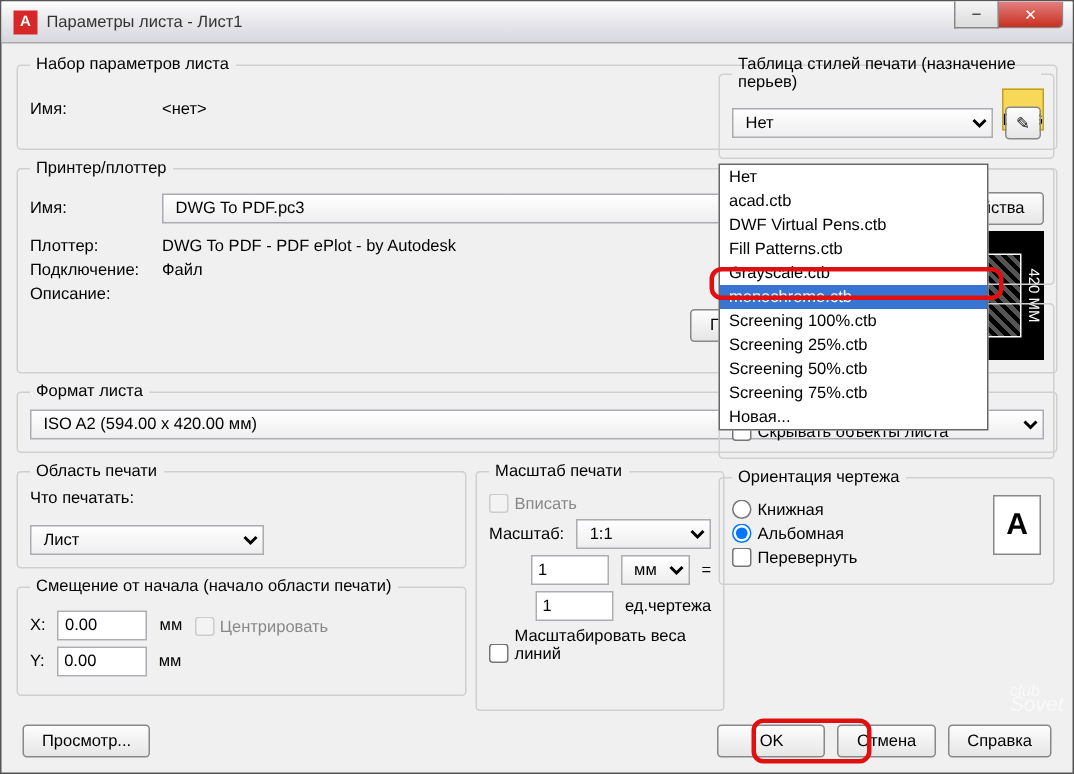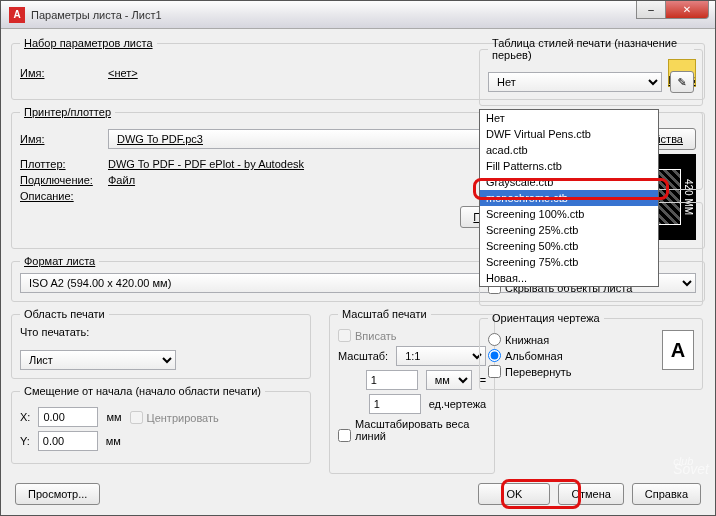--- a/index.html
+++ b/index.html
@@ -4,31 +4,31 @@
 <style>
 * { box-sizing: border-box; font-family: "Segoe UI", Tahoma, sans-serif; font-size: 11px; }
 body { margin: 0; padding: 0; background: #666; width: 716px; height: 516px; overflow: hidden; }
 .window { width: 716px; height: 516px; background: #f0f0f0; border: 1px solid #555; position: relative; }
 .titlebar { height: 28px; background: linear-gradient(to bottom, #fdfdfd, #e8e8ec, #d6d6de); display: flex; align-items: center; padding-left: 8px; border-bottom: 1px solid #aaa; }
 .titlebar-icon { width: 16px; height: 16px; background: #d62828; margin-right: 6px; display: flex; align-items: center; justify-content: center; color: #fff; font-size: 10px; font-weight: bold; }
 .title { color: #333; }
 .winctrl { position: absolute; right: 6px; top: 0; display: flex; }
 .winbtn { width: 30px; height: 18px; border: 1px solid #888; border-top: none; margin-left: -1px; display: flex; align-items: center; justify-content: center; background: linear-gradient(#f4f4f4,#dcdcdc); font-size: 10px; }
 .winbtn.close { background: linear-gradient(#e38080,#c83020); color: #fff; border-radius: 0 0 4px 0; width: 44px; }
-.content { padding: 8px 10px; position: relative; height: calc(100% - 28px); text-decoration: underline; }
+.content { padding: 8px 10px; position: relative; height: calc(100% - 28px); }
 fieldset { border: 1px solid #d0d0d0; border-radius: 3px; margin: 0 0 6px 0; padding: 6px 8px 8px 8px; }
 legend { padding: 0 4px; color: #000; }
 .row { display: flex; align-items: center; gap: 8px; margin: 4px 0; }
 label.lbl { width: 80px; }
 input[type=text], select { height: 20px; border: 1px solid #abadb3; background: #fff; padding: 0 4px; }
 select { background: linear-gradient(#fff,#eee); }
 button { height: 22px; border: 1px solid #888; background: linear-gradient(#fdfdfd,#e6e6e6); border-radius: 3px; padding: 0 12px; cursor: pointer; }
 .left-col { float: left; width: 300px; }
 .mid-col { float: left; width: 153px; margin-left: 6px; }
-.layout-2col { display: flex; gap: 12px; }
+.layout-2col { display: flex; gap: 0; }
 .preview { width: 110px; height: 86px; background: #000; color: #fff; position: relative; display: flex; align-items: center; justify-content: center; }
 .preview-rect { position: absolute; border: 1px solid #fff; width: 80px; height: 56px; background: repeating-linear-gradient(45deg,#000,#000 3px,#555 3px,#555 6px); }
 .preview-top { position: absolute; top: 4px; font-size: 10px; }
 .preview-right { position: absolute; right: 2px; top: 50%; transform: translateY(-50%); writing-mode: vertical-rl; font-size: 10px; }
 .dwg-icon { width: 28px; height: 28px; background: #f7d858; border: 1px solid #c0a020; display: flex; align-items: flex-end; justify-content: center; font-size: 8px; font-weight: bold; }
 .chk { display: flex; align-items: flex-end; gap: 4px; margin: 3px 0; }
 .chk input { margin: 0; }
 .dropdown-open { position: absolute; right: 56px; top: 80px; width: 180px; background: #fff; border: 1px solid #666; z-index: 20; }
 .dropdown-open .opt { padding: 2px 6px; }
 .dropdown-open .opt.sel { background: #3874d1; color: #fff; }
@@ -213,22 +213,22 @@
                 </div>
             </div>
             <div class="orient-icon">A</div>
           </div>
         </fieldset>
       </div>
     </div>
 
     <div class="dropdown-open" id="ddopen">
         <div class="opt">Нет</div>
+        <div class="opt">acad.ctb</div>
         <div class="opt">DWF Virtual Pens.ctb</div>
-        <div class="opt">acad.ctb</div>
         <div class="opt">Fill Patterns.ctb</div>
         <div class="opt">Grayscale.ctb</div>
         <div class="opt sel">monochrome.ctb</div>
         <div class="opt">Screening 100%.ctb</div>
         <div class="opt">Screening 25%.ctb</div>
         <div class="opt">Screening 50%.ctb</div>
         <div class="opt">Screening 75%.ctb</div>
         <div class="opt">Новая...</div>
       </div>
 

